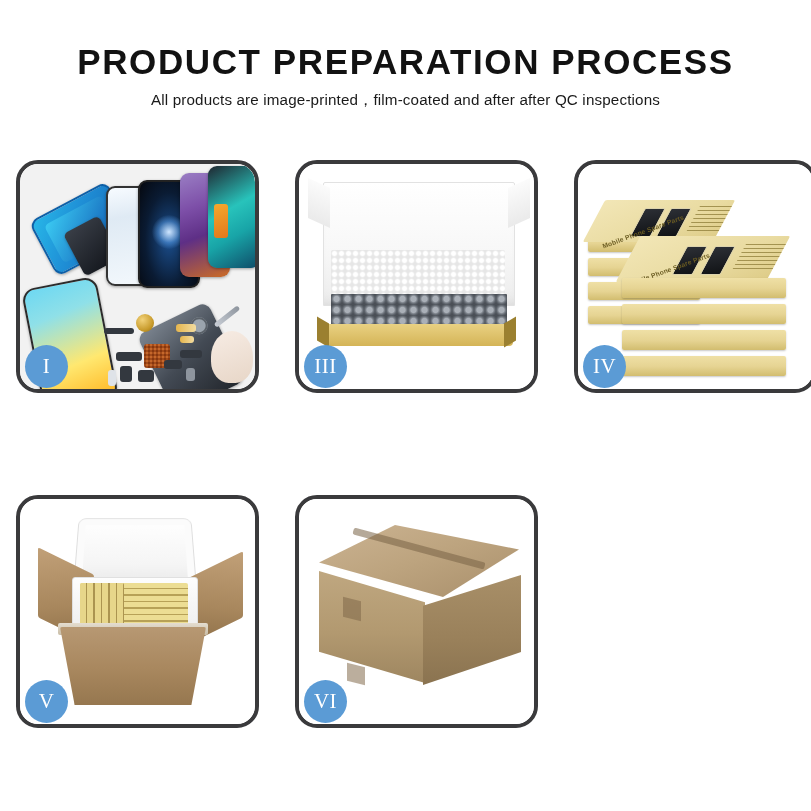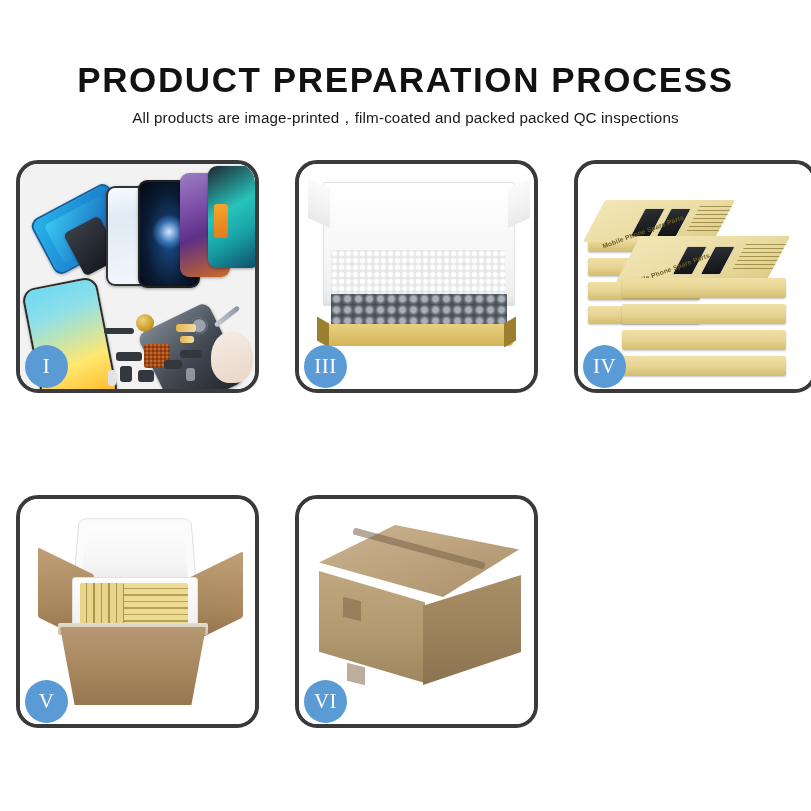--- a/index.html
+++ b/index.html
@@ -11,21 +11,21 @@
     width: 811px;
     height: 811px;
     font-family: "Liberation Sans", sans-serif;
     overflow: hidden;
     position: relative;
   }
 
   
   .header {
     width: 811px;
-    padding-top: 60px;
+    padding-top: 42px;
     text-align: center;
   }
   .page-title {
     font-family: "Liberation Sans", sans-serif;
     font-size: 35px;
     font-weight: 700;
     letter-spacing: 1.6px;
     color: #121212;
     line-height: 1.12;
     margin: 0;
@@ -393,21 +393,21 @@
     position: absolute; left: 48px; top: 166px; width: 18px; height: 18px;
     background: rgba(132,108,76,.55);
     transform: skewY(14deg);
   }
 </style>
 </head>
 <body>
 
 <div class="header">
   <h1 class="page-title">PRODUCT PREPARATION PROCESS</h1>
-  <p class="page-subtitle">All products are image-printed，film-coated and packed packed QC inspections</p>
+  <p class="page-subtitle">All products are image-printed，film-coated and after after QC inspections</p>
 </div>
 
 <div class="grid">
 
   <div class="panel p1">
     <div class="panel-media">
       <div class="ph ph-tilt-blue"></div>
       <div class="ph ph-dark-side"></div>
       <div class="ph ph-glass"></div>
       <div class="ph ph-black"></div>

